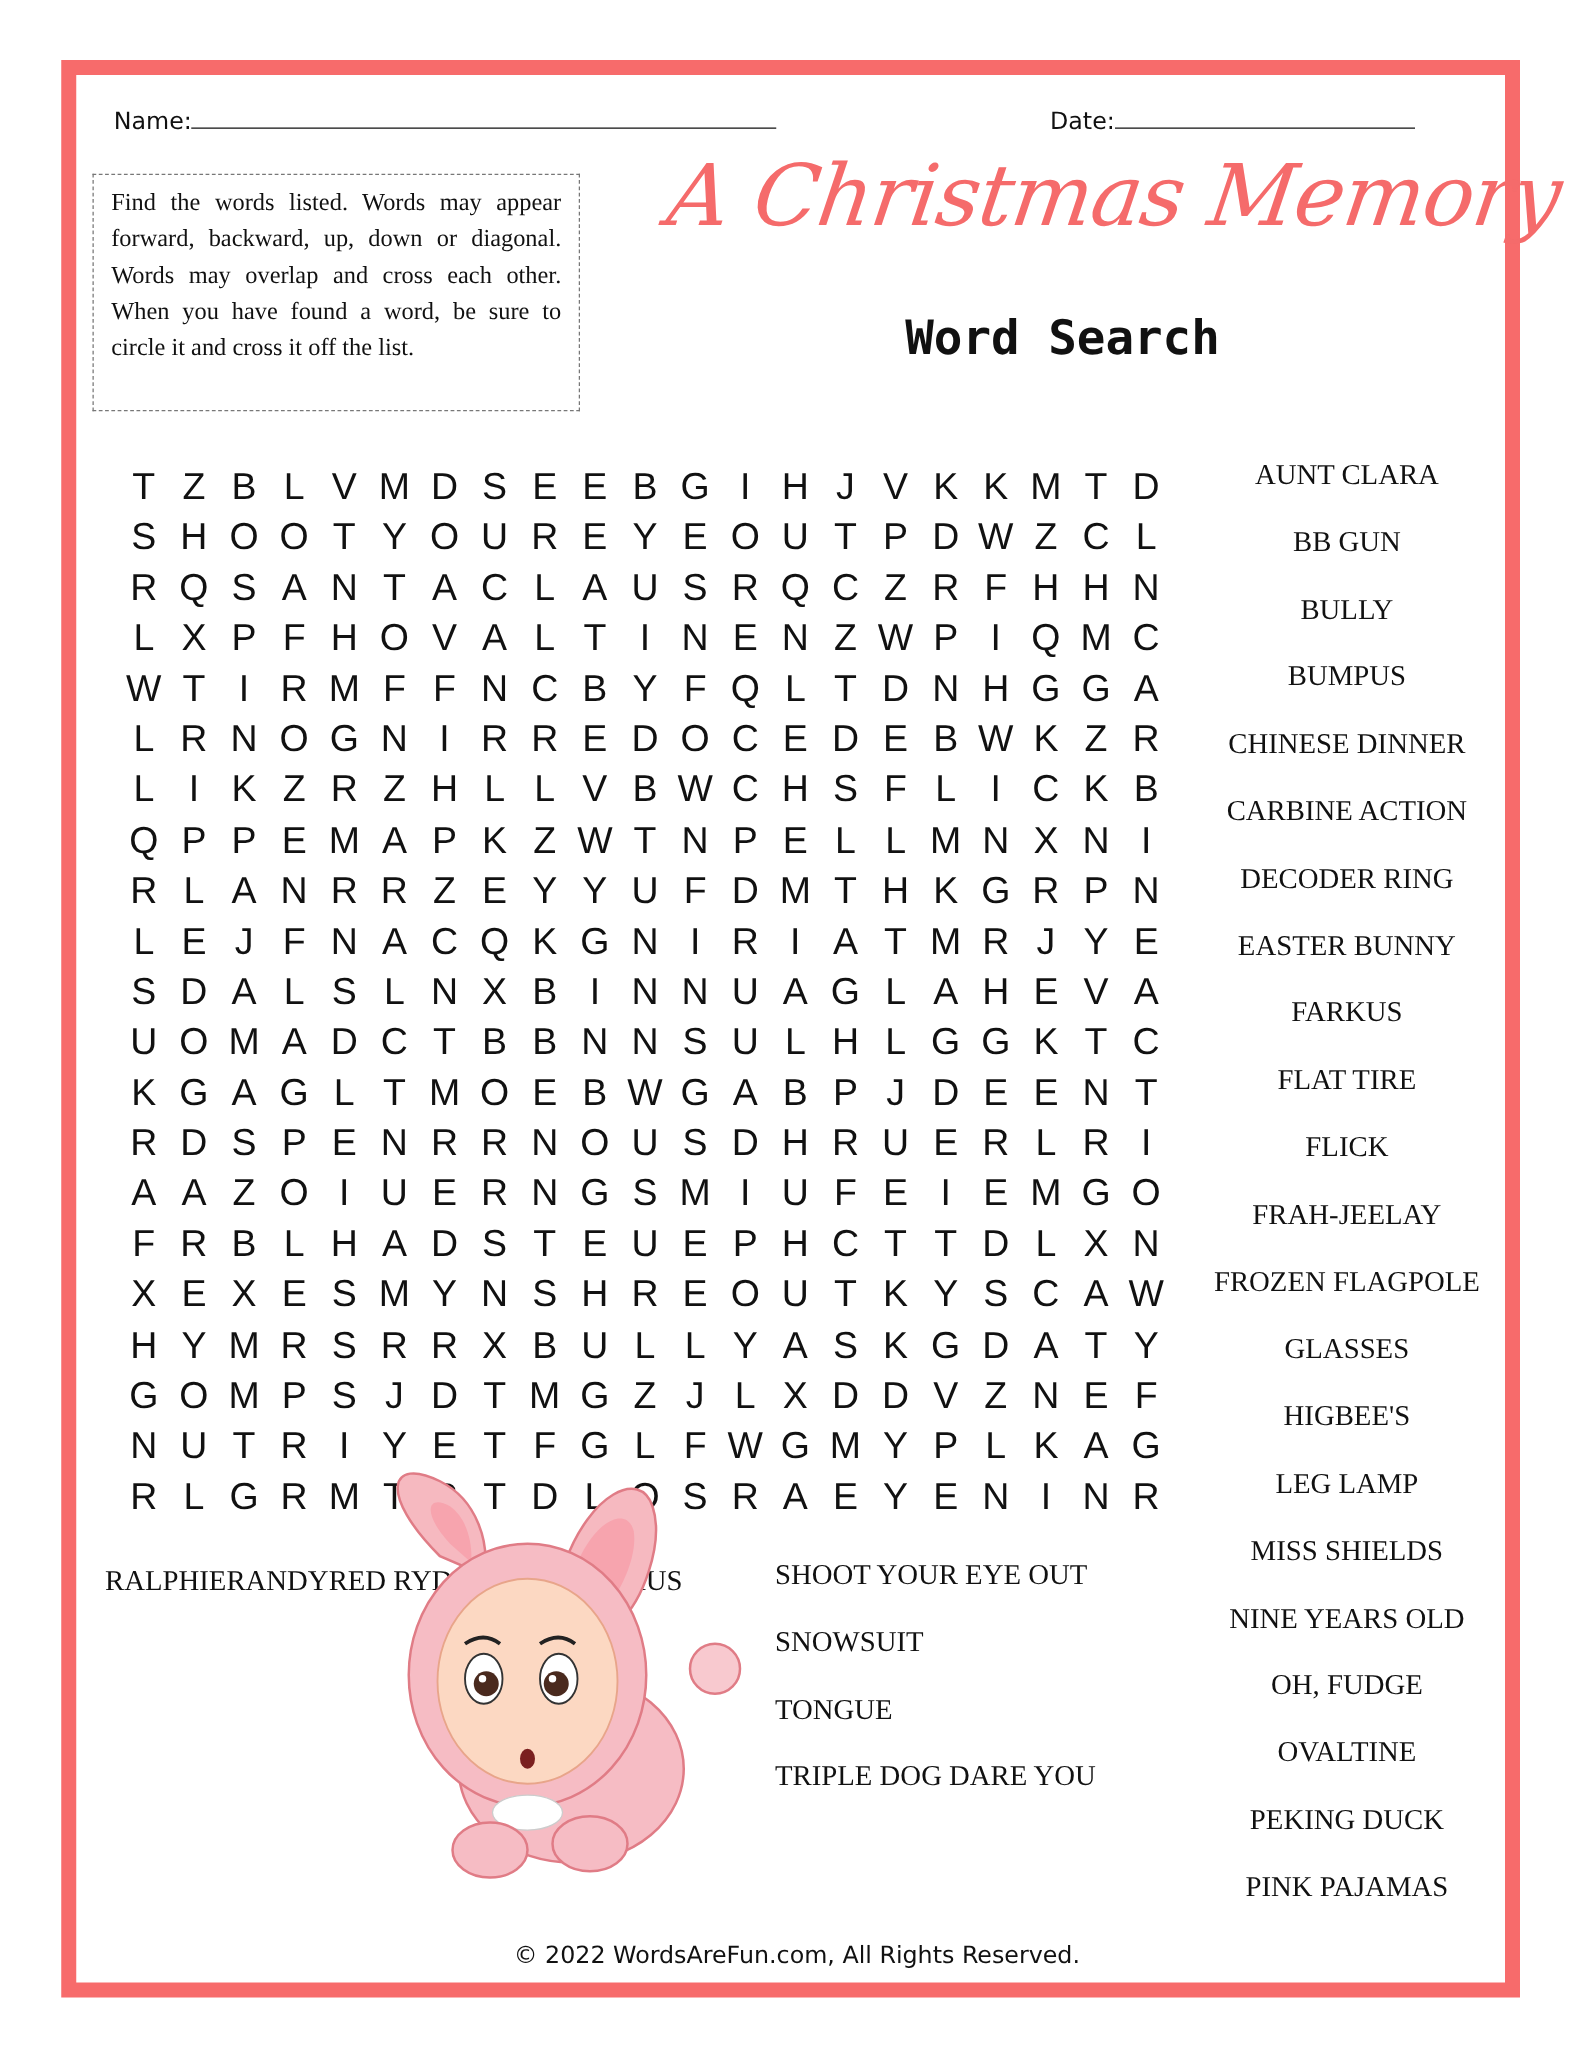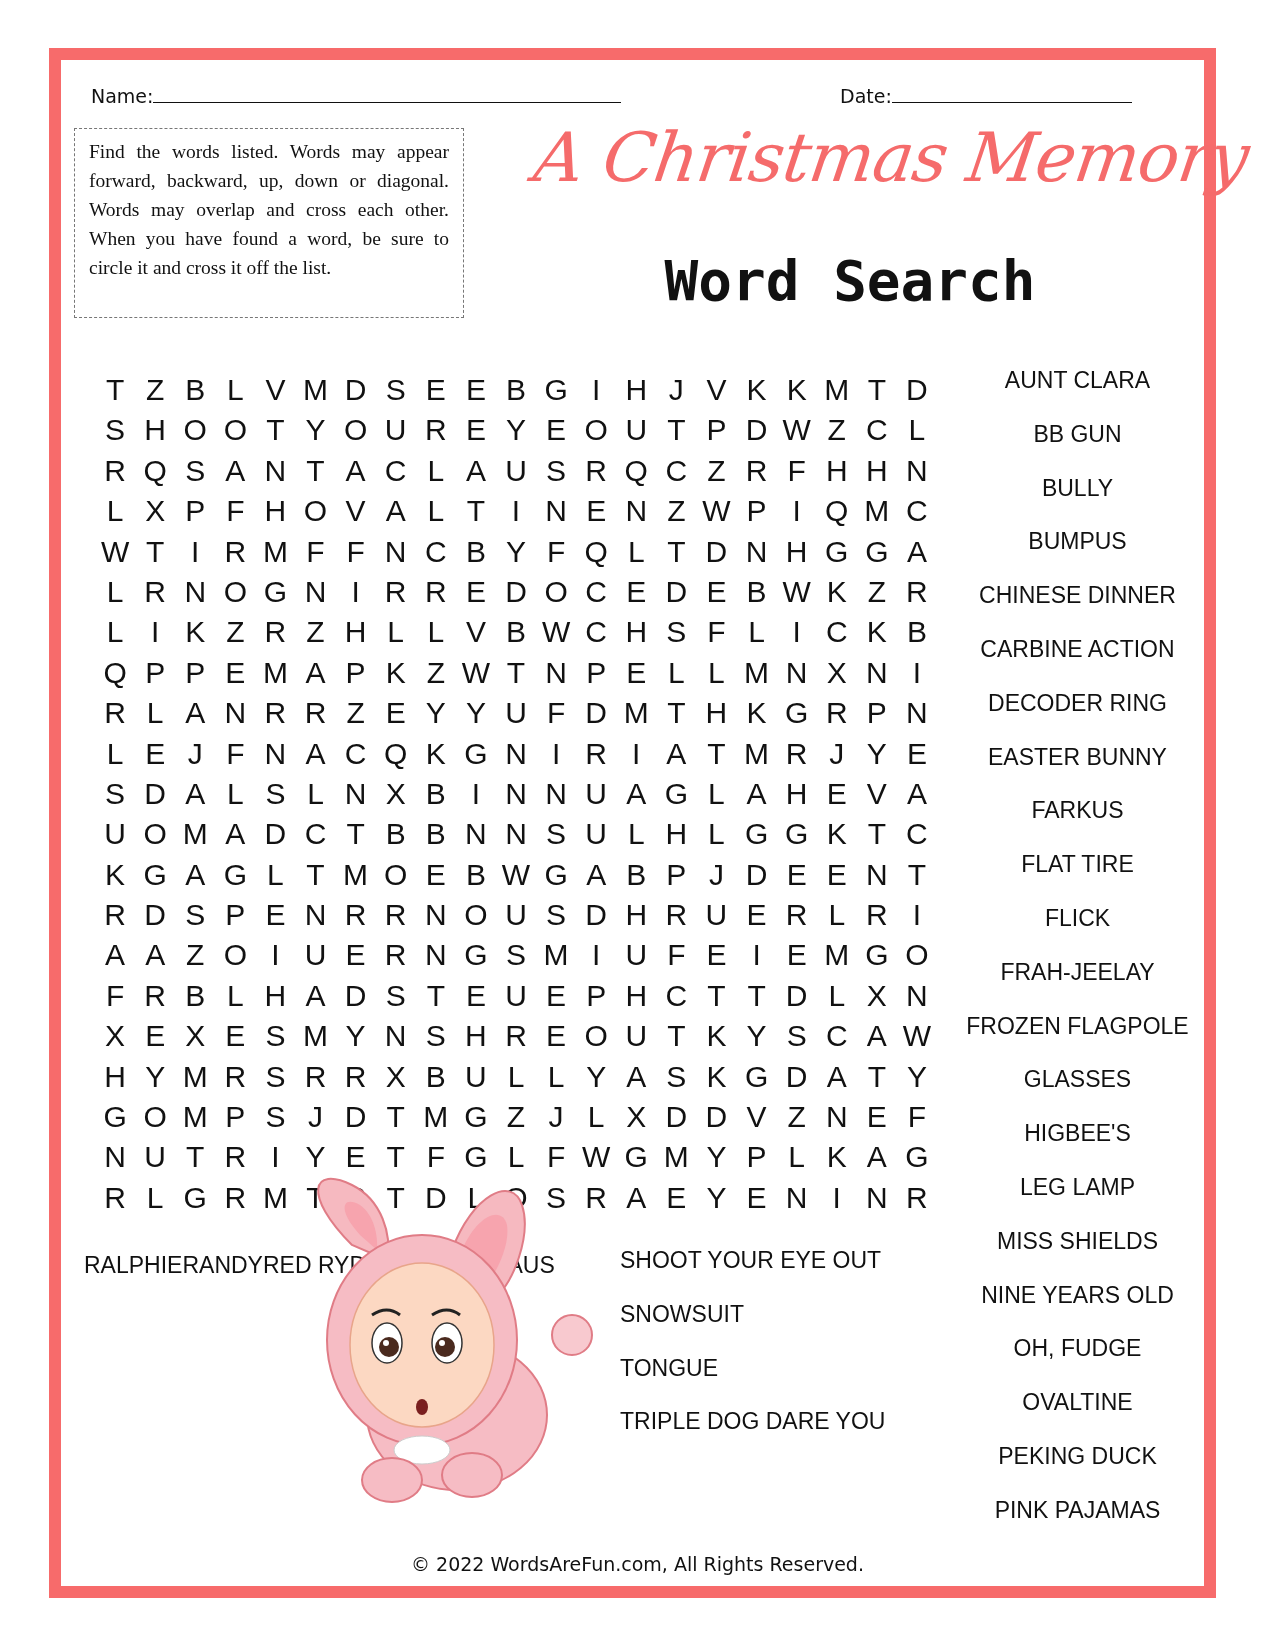--- a/index.html
+++ b/index.html
@@ -9,48 +9,48 @@
     border: 12px solid #F76B6B; box-sizing: border-box; background: #fff;
   }
   .header-line {
     position: absolute; top: 84px; font-family: "DejaVu Sans", sans-serif;
     font-size: 19px; color: #111;
   }
   .name-line { left: 91px; }
   .date-line { left: 840px; }
   .underline-fill { display: inline-block; border-bottom: 1.5px solid #111; height: 18px; vertical-align: baseline; }
   .instructions {
-    position: absolute; left: 74px; top: 128px; width: 390px; height: 190px;
+    position: absolute; left: 74px; top: 139px; width: 390px; height: 190px;
     border: 1.5px dashed #777; box-sizing: border-box; padding: 8px 14px 6px 14px;
     font-family: "Liberation Serif", serif; font-size: 19.5px; line-height: 29px;
     text-align: justify; color: #111;
   }
   .title-script {
     position: absolute; left: 535px; top: 118px; width: 620px;
     font-family: "DejaVu Serif", serif; font-style: italic; font-size: 68px;
     color: #F56B6B; letter-spacing: -1px; white-space: nowrap; transform: skewX(-8deg);
   }
   .subtitle {
     position: absolute; left: 600px; top: 248px; width: 500px; text-align: center;
-    font-family: "DejaVu Sans Mono", monospace; font-weight: bold; font-size: 56px; color: #111;
+    font-family: "DejaVu Sans Mono", monospace; font-weight: bold; font-size: 38px; color: #111;
   }
   .grid {
     position: absolute; left: 95px; top: 370px;
     display: grid; grid-template-columns: repeat(21, 40.1px); grid-auto-rows: 40.4px;
   }
   .cell {
     font-family: "Liberation Sans", sans-serif; font-size: 30px; color: #111;
     text-align: center; line-height: 40px; height: 40px;
   }
   .wordlist-right {
     position: absolute; left: 960px; top: 365px; width: 235px;
     display: flex; flex-direction: column; align-items: center;
   }
   .word {
-    font-family: Liberation Sans, sans-serif; font-size: 23px; color: #111;
+    font-family: Liberation Serif, serif; font-size: 23px; color: #111;
     height: 53.8px; line-height: 30px; white-space: nowrap; text-align: center;
   }
   .wordlist-left {
     position: absolute; left: 84px; top: 1250px; width: 200px;
     display: flex; flex-direction: row; align-items: center;
   }
   .wordlist-mid {
     position: absolute; left: 620px; top: 1245px; width: 320px;
     display: flex; flex-direction: column; align-items: flex-start;
   }

